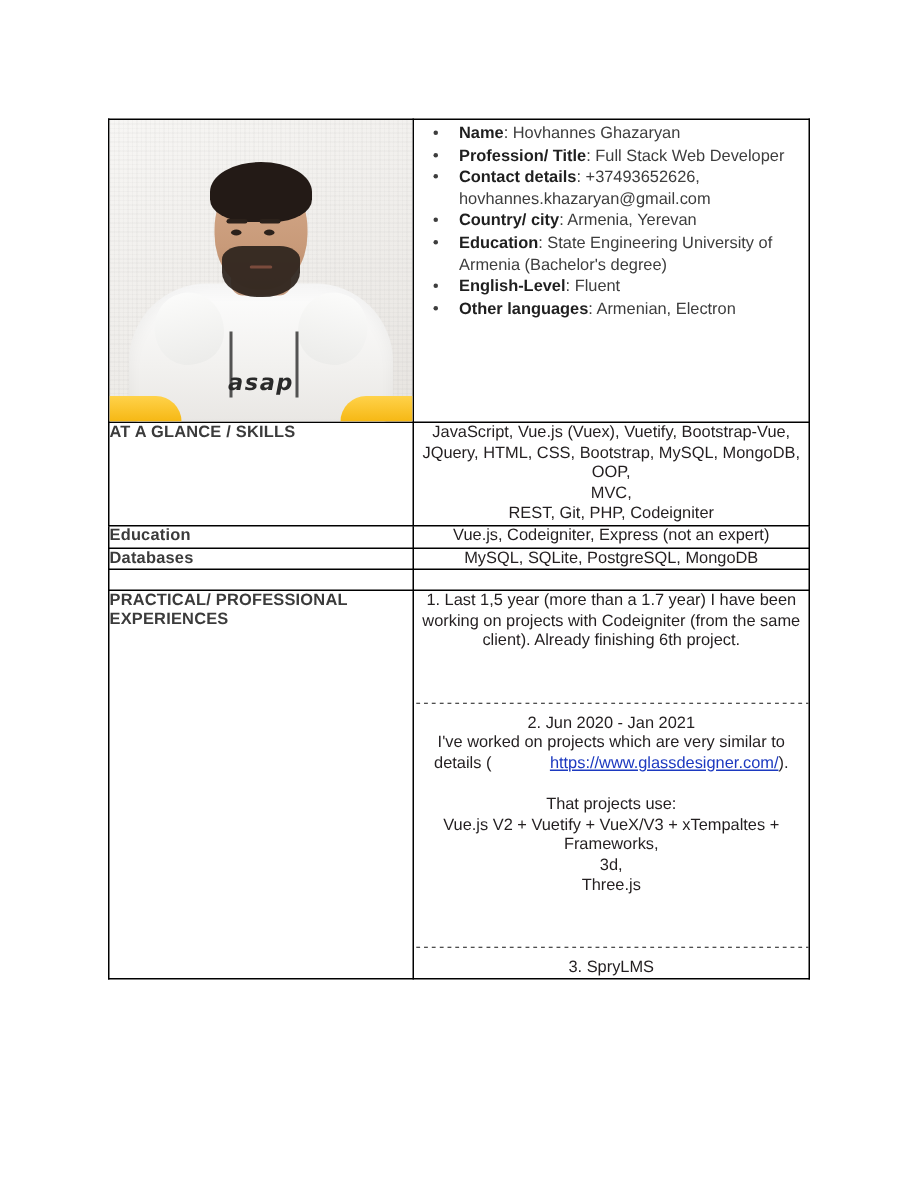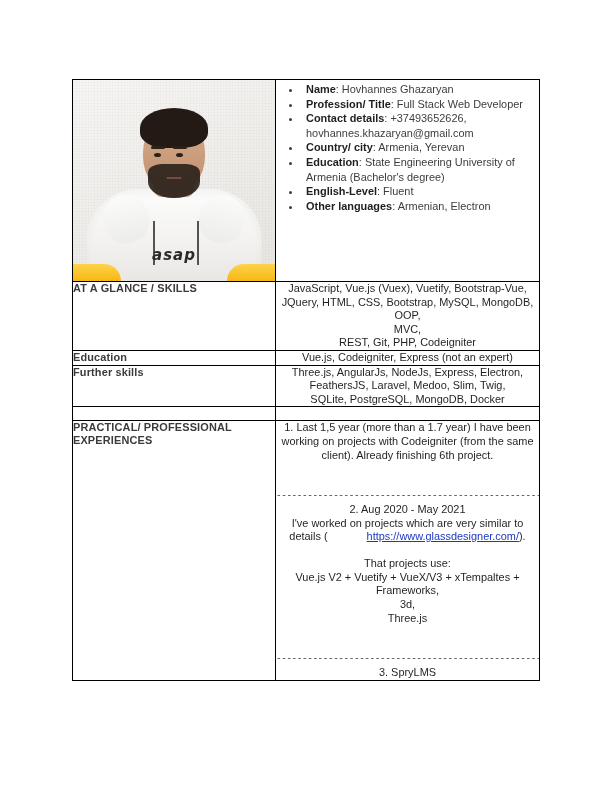--- a/index.html
+++ b/index.html
@@ -257,45 +257,43 @@
     </tr>
 
 
     <tr>
       <td class="col-left label-cell">Education</td>
       <td class="col-right value-cell">
         <p>Vue.js, Codeigniter, Express (not an expert)</p>
       </td>
     </tr>
 
-
     <tr>
-      <td class="col-left label-cell">Further skills</td>
+      <td class="col-left label-cell">Databases</td>
       <td class="col-right value-cell">
-        <p>Three.js, AngularJs, NodeJs, Express, Electron,</p>
-        <p>FeathersJS, Laravel, Medoo, Slim, Twig,</p>
-        <p>SQLite, PostgreSQL, MongoDB, Docker</p>
-      </td>
-    </tr>
+        <p>MySQL, SQLite, PostgreSQL, MongoDB</p>
+      </td>
+    </tr>
+
 
     <tr class="empty-row">
       <td class="col-left"></td>
       <td class="col-right"></td>
     </tr>
 
     <tr>
       <td class="col-left label-cell" style="height:225px">PRACTICAL/ PROFESSIONAL EXPERIENCES</td>
       <td class="col-right value-cell">
         <p>1. Last 1,5 year (more than a 1.7 year)  I have been</p>
         <p>working on projects with Codeigniter (from the same</p>
         <p>client). Already finishing 6th project.</p>
         <p class="blank-line"></p>
         <p class="blank-line"></p>
         <p class="sep">--------------------------------------------------------------</p>
-        <p>2. Aug 2020  - May 2021</p>
+        <p>2. Jun 2020  - Jan 2021</p>
         <p>I've worked on projects which are very similar to</p>
         <p><span>details (</span><a class="extlink" href="#">https://www.glassdesigner.com/</a><span>).</span></p>
         <p class="blank-line"></p>
         <p>That projects use:</p>
         <p>Vue.js V2 + Vuetify + VueX/V3 + xTempaltes +</p>
         <p>Frameworks,</p>
         <p>3d,</p>
         <p>Three.js</p>
         <p class="blank-line"></p>
         <p class="blank-line"></p>

